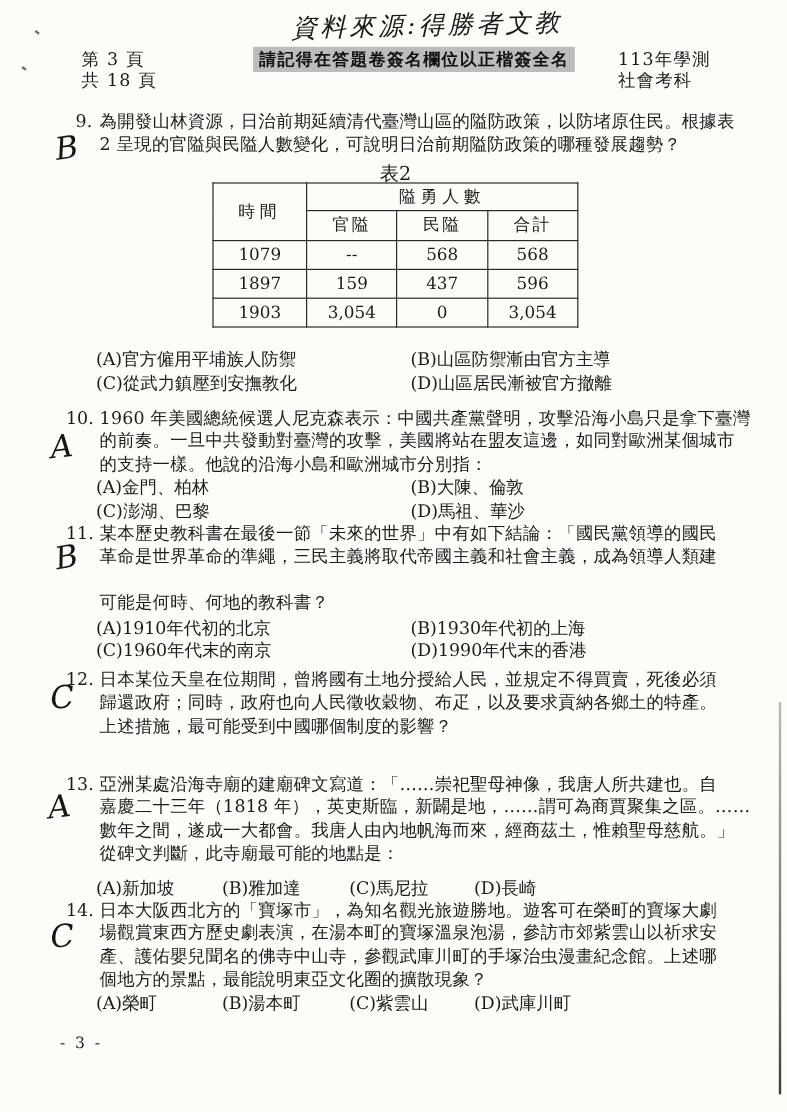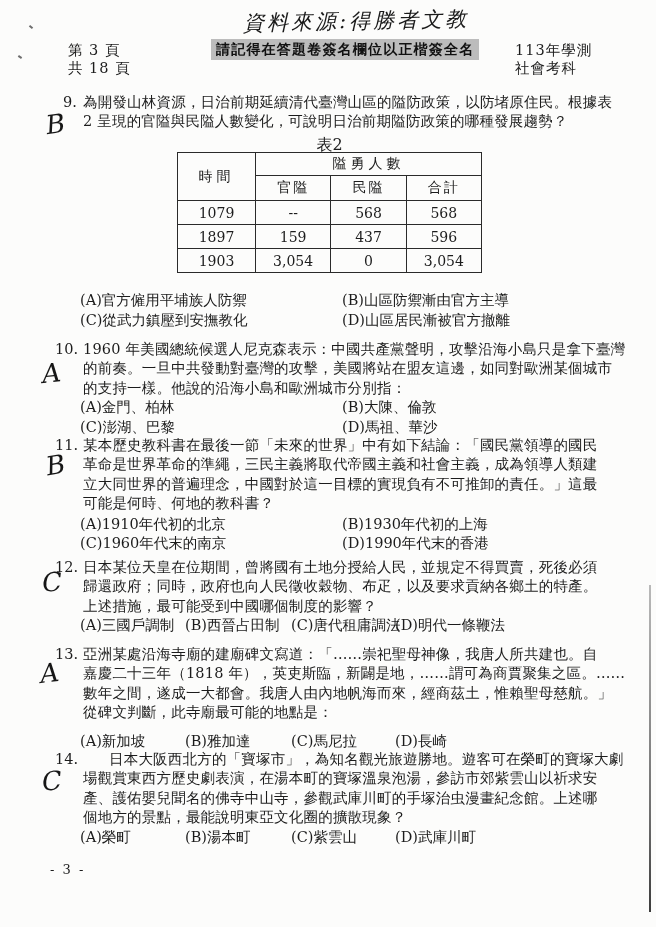--- a/index.html
+++ b/index.html
@@ -186,65 +186,58 @@
     <span class="opt1">(C)澎湖、巴黎</span>
     <span>(D)馬祖、華沙</span>
   </div>
 </div>
 
 <div class="question" style="top:436px; height:118px;">
   <div class="qnum" style="left:55px; top:0;">11.</div>
   <div class="hand-ans" style="left:46px; top:16px; transform:rotate(-10deg);">B</div>
   <div class="qline" style="top:0;">某本歷史教科書在最後一節「未來的世界」中有如下結論：「國民黨領導的國民</div>
   <div class="qline" style="top:19.4px;">革命是世界革命的準繩，三民主義將取代帝國主義和社會主義，成為領導人類建</div>
-  <div class="qline" style="top:38.8px;">立大同世界的普遍理念，中國對於這一目標的實現負有不可推卸的責任。」這最</div>
   <div class="qline" style="top:58.2px;">可能是何時、何地的教科書？</div>
   <div class="opt-row opts2" style="top:78.5px;">
     <span class="opt1">(A)1910年代初的北京</span>
     <span>(B)1930年代初的上海</span>
   </div>
   <div class="opt-row opts2" style="top:97.9px;">
     <span class="opt1">(C)1960年代末的南京</span>
     <span>(D)1990年代末的香港</span>
   </div>
 </div>
 
 <div class="question" style="top:558px; height:80px;">
   <div class="qnum" style="left:55px; top:0;">12.</div>
   <div class="hand-ans" style="left:42px; top:11px; transform:rotate(-4deg);">C</div>
   <div class="qline" style="top:0;">日本某位天皇在位期間，曾將國有土地分授給人民，並規定不得買賣，死後必須</div>
   <div class="qline" style="top:19.4px;">歸還政府；同時，政府也向人民徵收穀物、布疋，以及要求貢納各鄉土的特產。</div>
   <div class="qline" style="top:38.8px;">上述措施，最可能受到中國哪個制度的影響？</div>
-  <div class="opt-row opts4" style="top:58.2px;">
-    <span class="o1">(A)三國戶調制</span>
-    <span class="o2">(B)西晉占田制</span>
-    <span class="o3">(C)唐代租庸調法</span>
-    <span>(D)明代一條鞭法</span>
-  </div>
 </div>
 
 <div class="question" style="top:645px; height:105px;">
   <div class="qnum" style="left:55px; top:0;">13.</div>
   <div class="hand-ans" style="left:40px; top:15px; transform:rotate(-7deg);">A</div>
   <div class="qline" style="top:0;">亞洲某處沿海寺廟的建廟碑文寫道：「……崇祀聖母神像，我唐人所共建也。自</div>
   <div class="qline" style="top:19.4px;text-align:center;">嘉慶二十三年（1818 年），英吏斯臨，新闢是地，……謂可為商賈聚集之區。……</div>
   <div class="qline" style="top:38.8px;">數年之間，遂成一大都會。我唐人由內地帆海而來，經商茲土，惟賴聖母慈航。」</div>
   <div class="qline" style="top:58.2px;">從碑文判斷，此寺廟最可能的地點是：</div>
   <div class="opt-row opts4" style="top:87px;">
     <span class="o1">(A)新加坡</span>
     <span class="o2">(B)雅加達</span>
     <span class="o3">(C)馬尼拉</span>
     <span>(D)長崎</span>
   </div>
 </div>
 
 <div class="question" style="top:750px; height:100px;">
   <div class="qnum" style="left:55px; top:0;">14.</div>
   <div class="hand-ans" style="left:42px; top:18px; transform:rotate(-5deg);">C</div>
-  <div class="qline" style="top:0;margin-left:26px;">日本大阪西北方的「寶塚市」，為知名觀光旅遊勝地。遊客可在榮町的寶塚大劇</div>
+  <div class="qline" style="top:0;">日本大阪西北方的「寶塚市」，為知名觀光旅遊勝地。遊客可在榮町的寶塚大劇</div>
   <div class="qline" style="top:19.4px;">場觀賞東西方歷史劇表演，在湯本町的寶塚溫泉泡湯，參訪市郊紫雲山以祈求安</div>
   <div class="qline" style="top:38.8px;">產、護佑嬰兒聞名的佛寺中山寺，參觀武庫川町的手塚治虫漫畫紀念館。上述哪</div>
   <div class="qline" style="top:58.2px;">個地方的景點，最能說明東亞文化圈的擴散現象？</div>
   <div class="opt-row opts4" style="top:78px;">
     <span class="o1">(A)榮町</span>
     <span class="o2">(B)湯本町</span>
     <span class="o3">(C)紫雲山</span>
     <span>(D)武庫川町</span>
   </div>
 </div>

